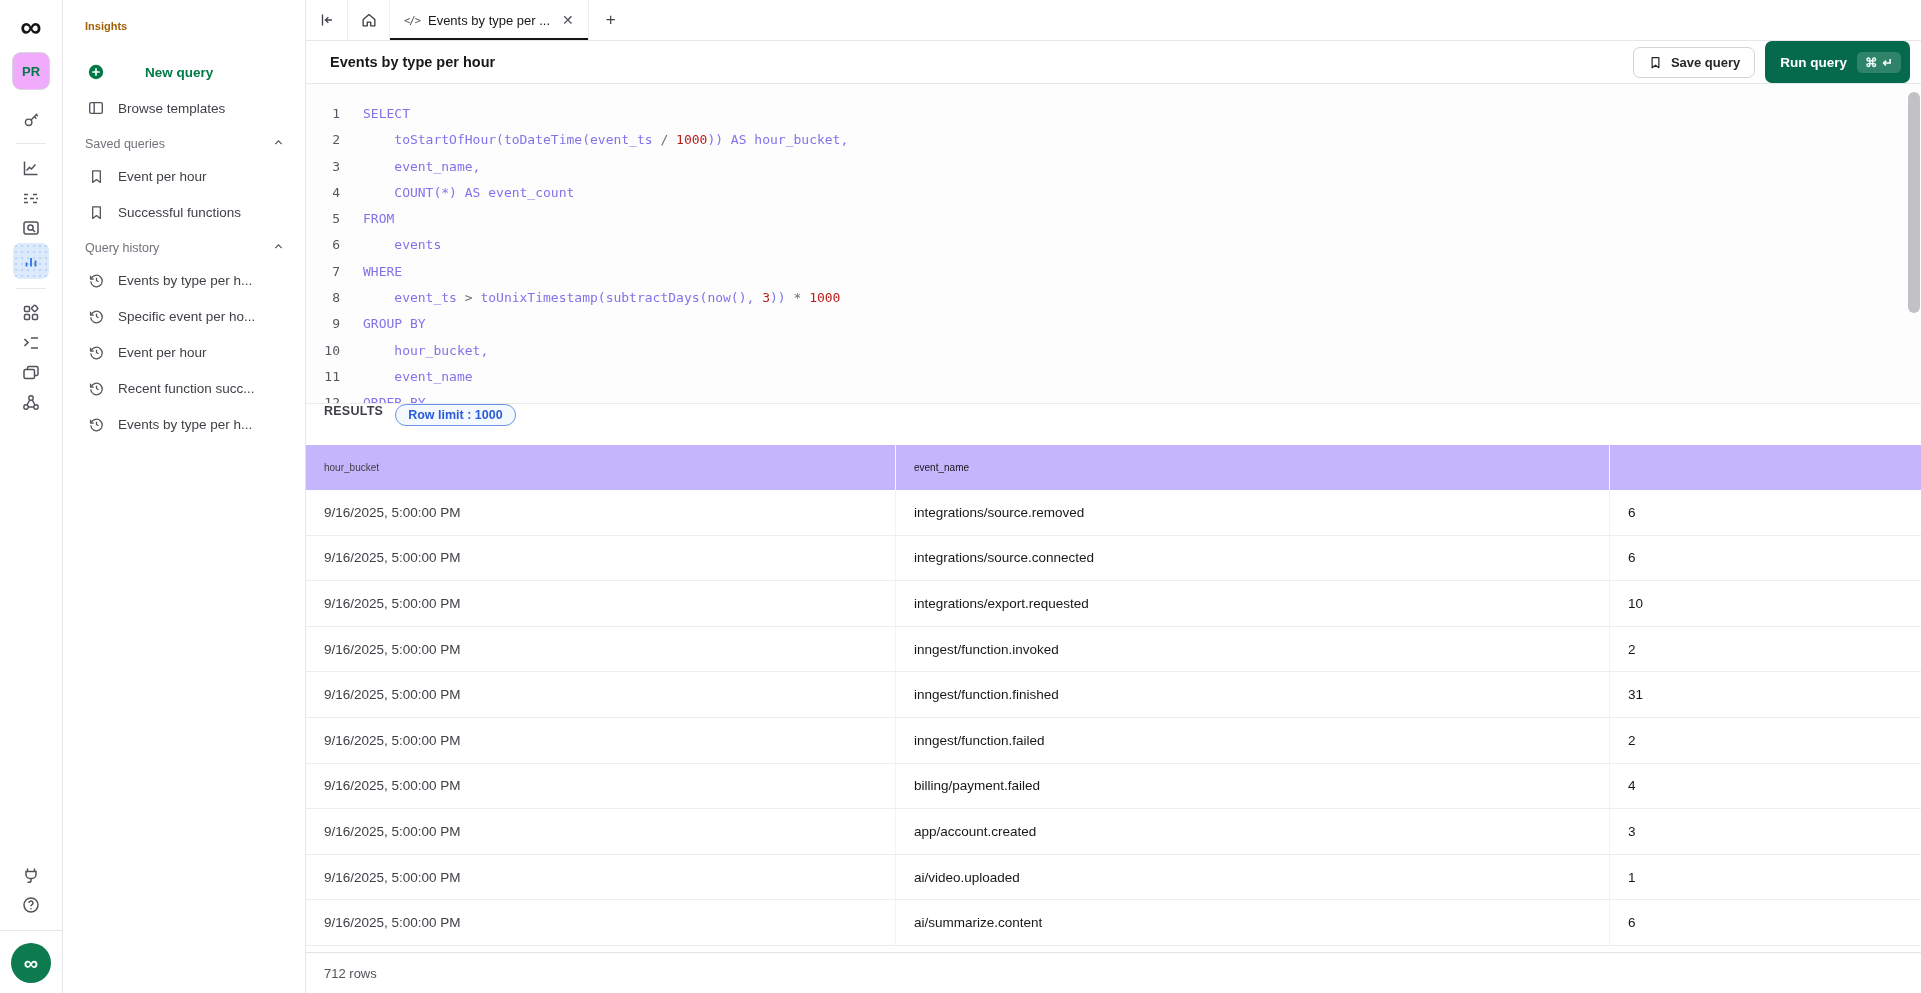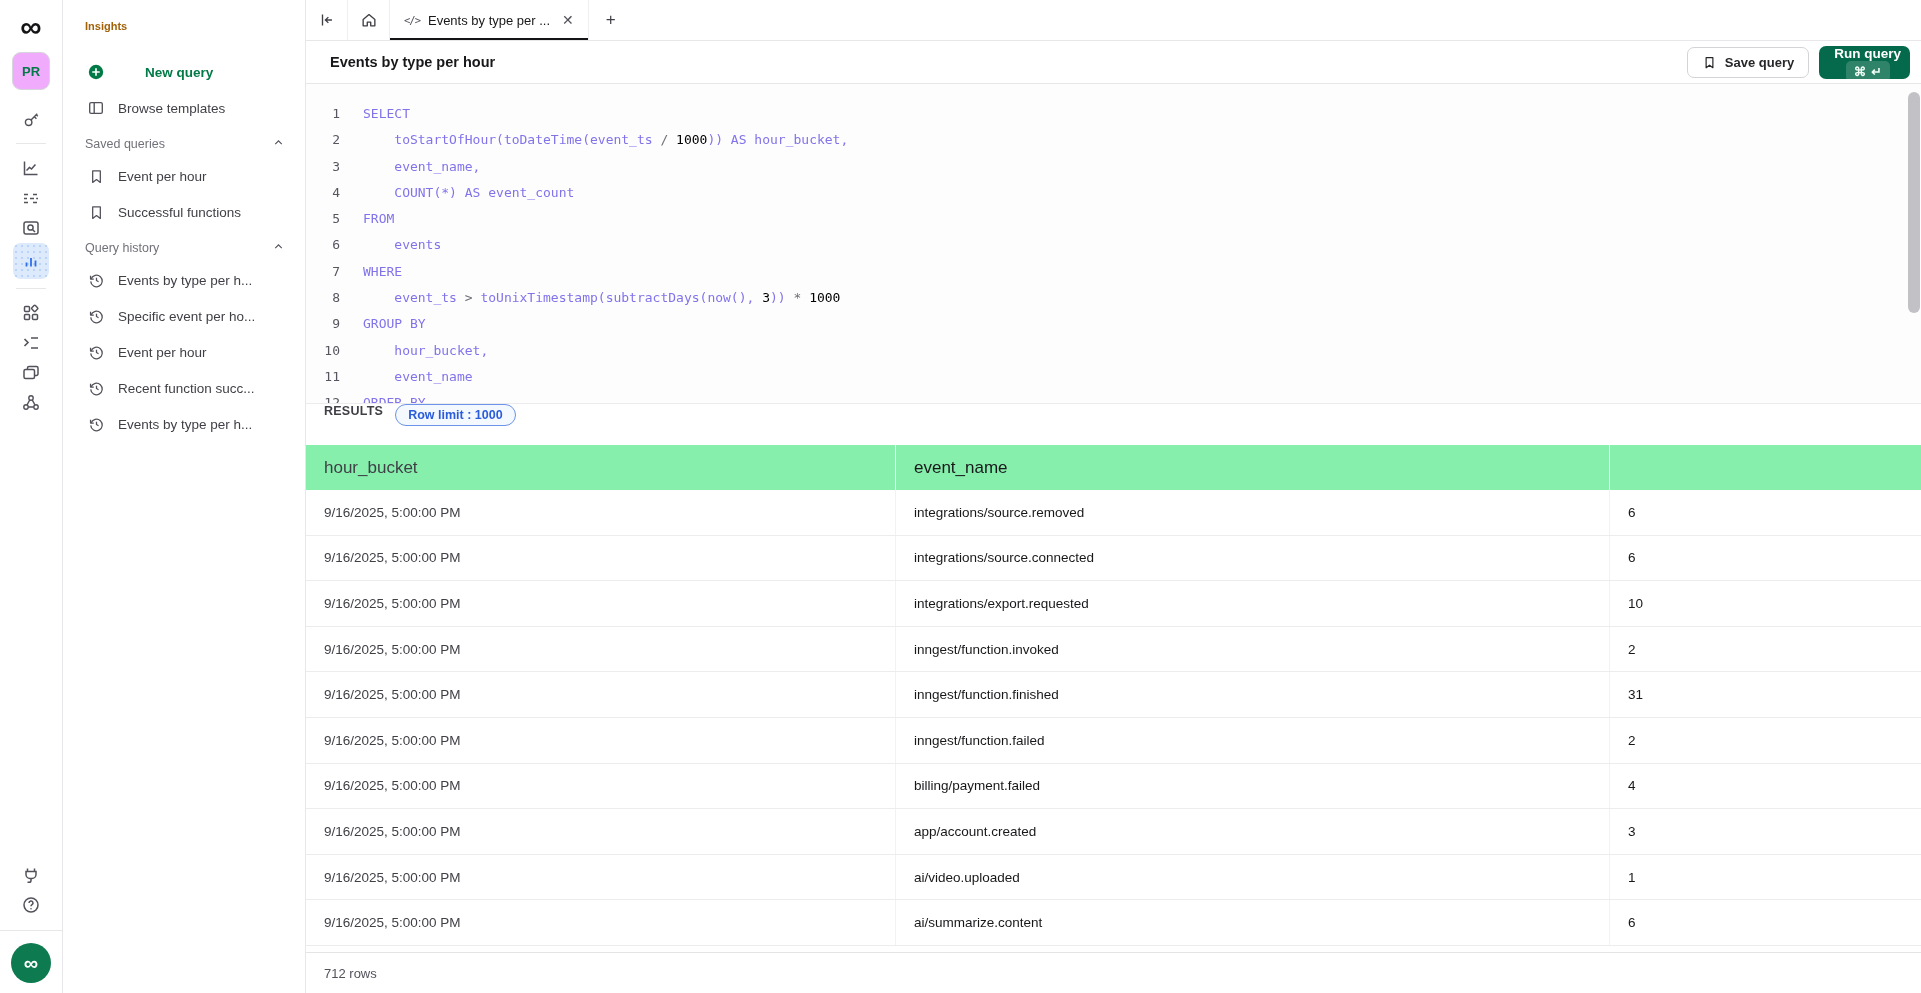--- a/index.html
+++ b/index.html
@@ -53,42 +53,42 @@
   .tab::after { content:""; position:absolute; left:0; right:0; bottom:0; height:2.5px; background:#141416; }
   .tabplus { width:44px; display:flex; align-items:center; justify-content:center; font-size:17px; color:#3f3f46; }
 
   .titlebar { height:43px; border-bottom:1px solid #e7e7e9; display:flex; align-items:center;
     padding:0 11px 0 24px; flex-shrink:0; }
   .page-title { font-size:14.5px; font-weight:600; color:#18181b; }
   .titlebar .sp { flex:1; }
   .btn-save { height:31px; display:flex; align-items:center; gap:8px; padding:0 14px;
     border:1px solid #d4d4d8; border-radius:7px; background:#fff; font-size:13px; font-weight:600;
     color:#27272a; margin-right:10px; }
-  .btn-run { height:33px; display:flex; align-items:center; padding:0 9px 0 15px;
-    border:none; border-radius:7px; background:#056a4b; color:#fff; font-size:13.5px; font-weight:600;flex-direction:column; }
+  .btn-run { height:42px; display:flex; align-items:center; gap:10px; padding:0 9px 0 15px;
+    border:none; border-radius:7px; background:#056a4b; color:#fff; font-size:13.5px; font-weight:600; }
   .kbd-badge { display:flex; align-items:center; gap:5px; background:rgba(255,255,255,.17);
     border-radius:5px; padding:3px 8px; font-size:12.5px; color:#f0fdf7; }
 
   
   .editor { height:320px; position:relative; overflow:hidden; padding-top:17px; flex-shrink:0;
     border-bottom:1px solid #ececef; font-family:"DejaVu Sans Mono", monospace; font-size:13px;
     background:#fdfdfd; }
   .code-line { display:flex; height:26.3px; line-height:26.3px; white-space:pre; }
   .code-line .ln { width:34px; text-align:right; color:#565660; flex-shrink:0; }
   .code-line .code { padding-left:23px; }
-  .c-p { color:#8173ea; } .c-n { color:#000000; } .c-o { color:#6f6f78; }
+  .c-p { color:#8173ea; } .c-n { color:#b91c1c; } .c-o { color:#6f6f78; }
   .vscroll { position:absolute; right:1px; top:8px; width:12px; height:221px; background:#c2c2c6; border-radius:7px; }
 
   
   .results-bar { height:41px; display:flex; align-items:flex-start; gap:12px; padding:0 18px; flex-shrink:0; }
   .results-label { font-size:12.5px; font-weight:700; color:#3f3f46; letter-spacing:.02em; }
   .limit-pill { font-size:12.5px; font-weight:600; color:#2b5cd9; border:1.5px solid #6c93e8;
     background:#f4f8ff; border-radius:999px; padding:3px 12px; }
 
-  .thead { height:45px; background:#86efac; display:flex; align-items:center; flex-shrink:0; font-size:17px; color:#27272a; }
+  .thead { height:45px; background:#c4b5fd; display:flex; align-items:center; flex-shrink:0; font-size:10px; color:#27272a; }
   .thead .th { padding-left:18px; height:100%; display:flex; align-items:center; border-right:1px solid rgba(255,255,255,.85); }
   .tbody { flex:1; overflow:hidden; }
   .trow { height:45.6px; display:flex; align-items:flex-start; border-bottom:1px solid #ececee; font-size:13.5px; }
   .trow .td { padding-left:18px; height:100%; display:flex; align-items:center; border-right:1px solid #f2f2f4; }
   .col1 { width:590px; flex-shrink:0; color:#3f3f46; }
   .col2 { width:714px; flex-shrink:0; color:#18181b; }
   .col3 { flex:1; color:#18181b; border-right:none !important; }
 
   .tfoot { height:41px; border-top:1px solid #e4e4e7; display:flex; align-items:center;
     padding:0 18px; font-size:13px; color:#52525b; flex-shrink:0; }

